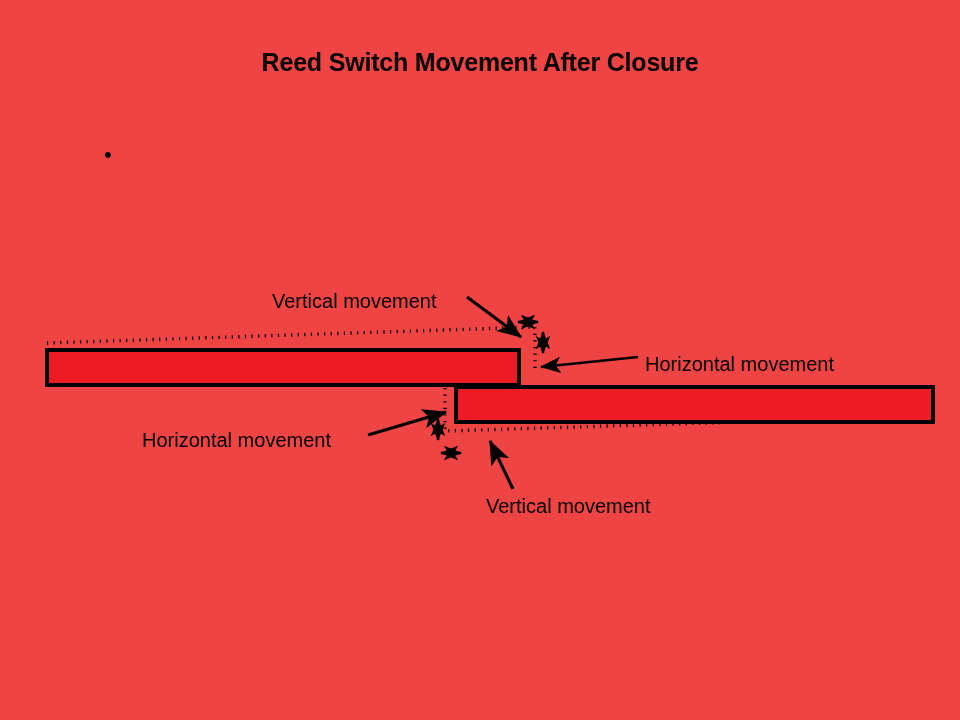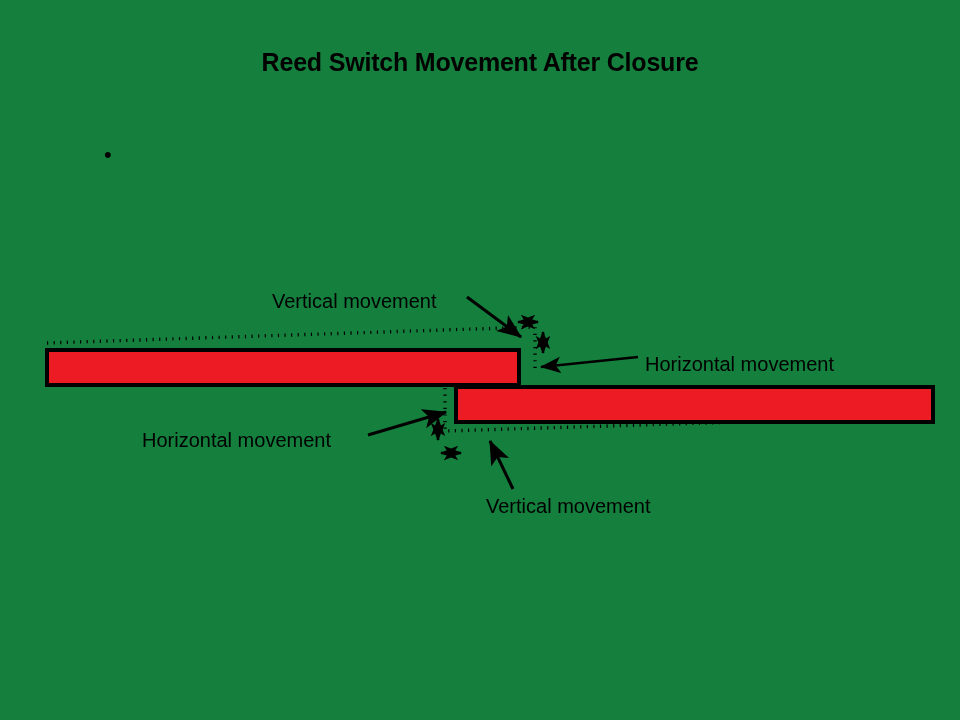--- a/index.html
+++ b/index.html
@@ -11,21 +11,21 @@
     width: 960px;
     height: 720px;
     overflow: hidden;
     font-family: "Liberation Sans", sans-serif;
     color: #000000;
   }
   .slide {
     position: relative;
     width: 960px;
     height: 720px;
-    background: #15803d;
+    background: #ef4444;
   }
   .slide-title {
     position: absolute;
     left: 0;
     top: 48px;
     width: 960px;
     text-align: center;
     font-size: 25px;
     font-weight: bold;
     letter-spacing: -0.2px;

